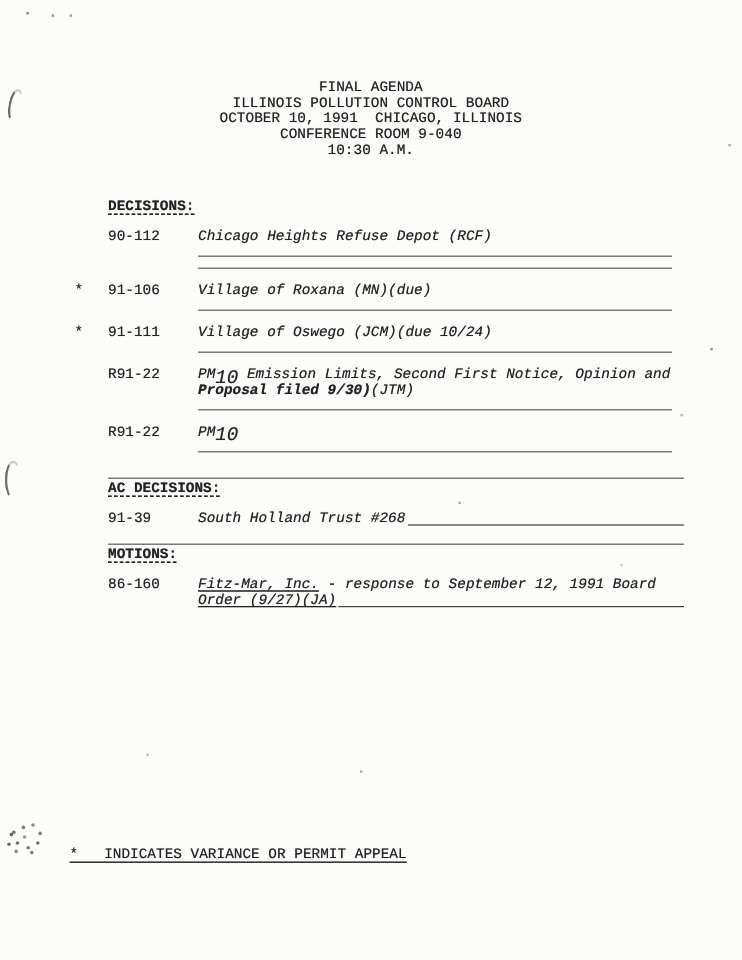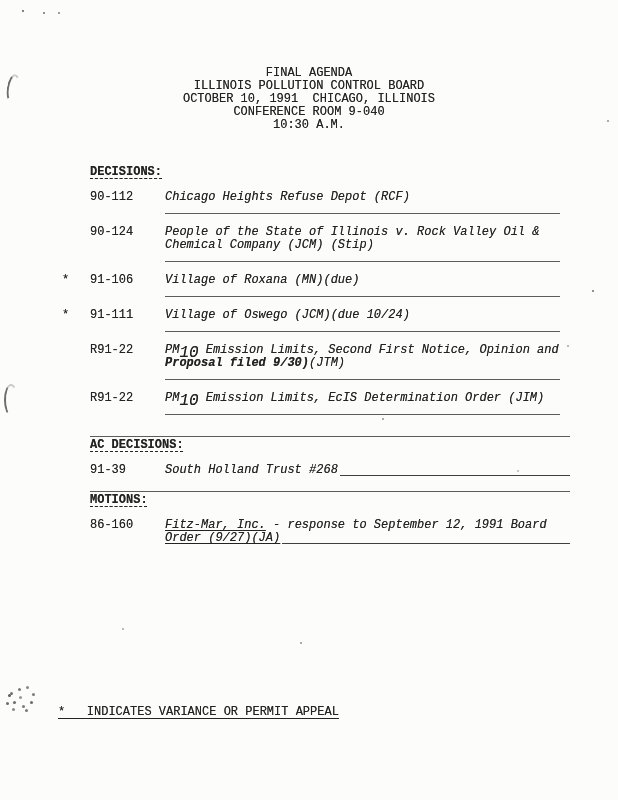--- a/index.html
+++ b/index.html
@@ -115,32 +115,20 @@
       <div class="entry">
         <div class="star"></div>
         <div class="num">90-112</div>
         <div class="desc">
           <div class="dline">
             <span>Chicago Heights Refuse Depot (RCF)</span>
           </div>
         </div>
       </div>
       <div class="rule desc-rule"></div>
-      <div class="entry">
-        <div class="star"></div>
-        <div class="num">90-124</div>
-        <div class="desc">
-          <div class="dline">
-            <span>People of the State of Illinois v. Rock Valley Oil &amp;</span>
-          </div>
-          <div class="dline">
-            <span>Chemical Company (JCM) (Stip)</span>
-          </div>
-        </div>
-      </div>
       <div class="rule desc-rule"></div>
       <div class="entry">
         <div class="star">*</div>
         <div class="num">91-106</div>
         <div class="desc">
           <div class="dline">
             <span>Village of Roxana (MN)(due)</span>
           </div>
         </div>
       </div>
@@ -171,21 +159,20 @@
         </div>
       </div>
       <div class="rule desc-rule"></div>
       <div class="entry">
         <div class="star"></div>
         <div class="num">R91-22</div>
         <div class="desc">
           <div class="dline">
             <span>PM</span>
             <span class="sub">10</span>
-            <span> Emission Limits, EcIS Determination Order (JIM)</span>
           </div>
         </div>
       </div>
       <div class="rule desc-rule"></div>
       <div class="rule full-rule sep"></div>
       <div class="heading">AC DECISIONS:</div>
       <div class="entry">
         <div class="star"></div>
         <div class="num">91-39</div>
         <div class="desc">

